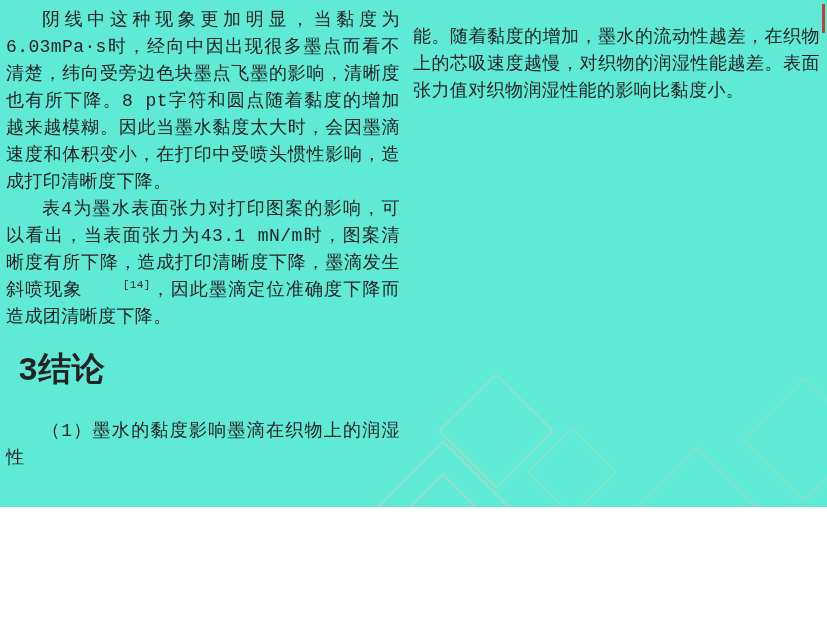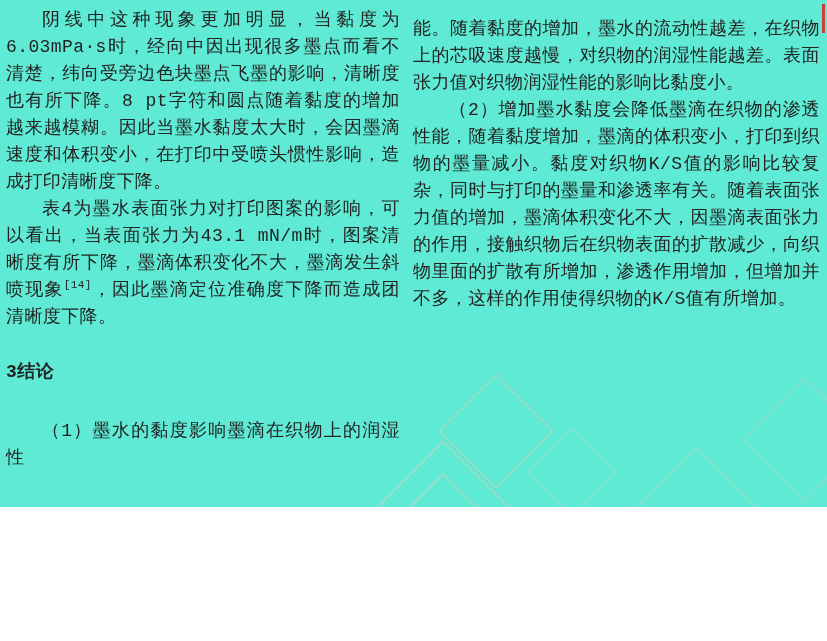--- a/index.html
+++ b/index.html
@@ -12,36 +12,36 @@
     color:#232323;
   }
   
   .wm-layer { position:absolute; left:0; top:0; width:100%; height:100%; pointer-events:none; }
   .wm { position:absolute; border:2px solid #bdd6bd; transform:rotate(45deg); border-radius:2px; }
   
   .margin-mark { position:absolute; right:2px; top:4px; width:3px; height:29px; background:#cf3b3b; }
 
   .col { position:absolute; top:0; }
   .col-left  { left:6px;  width:394px; padding-top:7px; }
-  .col-right { left:413px; width:407px; padding-top:16px; }
+  .col-right { left:413px; width:407px; padding-top:24px; }
 
   .para {
     margin:0;
     font-size:18px;
     line-height:27px;
     text-align:justify;
     text-align-last:left;
     letter-spacing:0.4px;
   }
   .indent { text-indent:2em; }
-  .para sup { font-size:11px; line-height:0; vertical-align:super; }
+  .para sup { font-size:11px; line-height:0; vertical-align:super;margin-left:40px; }
 
   .section-heading {
-    margin:26px 0 31px 0;
-    font-size:18px;
+    margin:26px 0 31px 12px;
+    font-size:33px;
     font-weight:bold;
     line-height:30px;
     letter-spacing:0.5px;
   }
 </style>
 </head>
 <body>
 
 <div class="page">
 
@@ -57,23 +57,22 @@
     <div class="wm" style="left:640px; top:470px; width:110px; height:110px; opacity:.4;"></div>
     <div class="wm" style="left:735px; top:560px; width:120px; height:120px; opacity:.45;"></div>
     <div class="wm" style="left:760px; top:395px; width:85px; height:85px; opacity:.35;"></div>
     <div class="wm" style="left:540px; top:440px; width:60px; height:60px; opacity:.35;"></div>
   </div>
 
   <div class="margin-mark"></div>
 
   <div class="col col-left">
     <p class="para indent">阴线中这种现象更加明显，当黏度为6.03mPa·s时，经向中因出现很多墨点而看不清楚，纬向受旁边色块墨点飞墨的影响，清晰度也有所下降。8 pt字符和圆点随着黏度的增加越来越模糊。因此当墨水黏度太大时，会因墨滴速度和体积变小，在打印中受喷头惯性影响，造成打印清晰度下降。</p>
-    <p class="para indent"><span>表4为墨水表面张力对打印图案的影响，可以看出，当表面张力为43.1 mN/m时，图案清晰度有所下降，墨滴体积变化不大，墨滴发生斜喷现象</span><sup>[14]</sup><span>，因此墨滴定位准确度下降而造成团清晰度下降。</span></p>
+    <p class="para indent"><span>表4为墨水表面张力对打印图案的影响，可以看出，当表面张力为43.1 mN/m时，图案清晰度有所下降，造成打印清晰度下降，墨滴发生斜喷现象</span><sup>[14]</sup><span>，因此墨滴定位准确度下降而造成团清晰度下降。</span></p>
     <h2 class="section-heading">3结论</h2>
     <p class="para indent">（1）墨水的黏度影响墨滴在织物上的润湿性</p>
   </div>
 
   <div class="col col-right">
     <p class="para">能。随着黏度的增加，墨水的流动性越差，在织物上的芯吸速度越慢，对织物的润湿性能越差。表面张力值对织物润湿性能的影响比黏度小。</p>
-    <p class="para indent">（2）增加墨水黏度会降低墨滴在织物的渗透性能，随着黏度增加，墨滴的体积变小，打印到织物的墨量减小。黏度对织物K/S值的影响比较复杂，同时与打印的墨量和渗透率有关。随着表面张力值的增加，墨滴体积变化不大，因墨滴表面张力的作用，接触织物后在织物表面的扩散减少，向织物里面的扩散有所增加，渗透作用增加，但增加并不多，这样的作用使得织物的K/S值有所增加。</p>
   </div>
 
 </div>
 
 </body></html>

